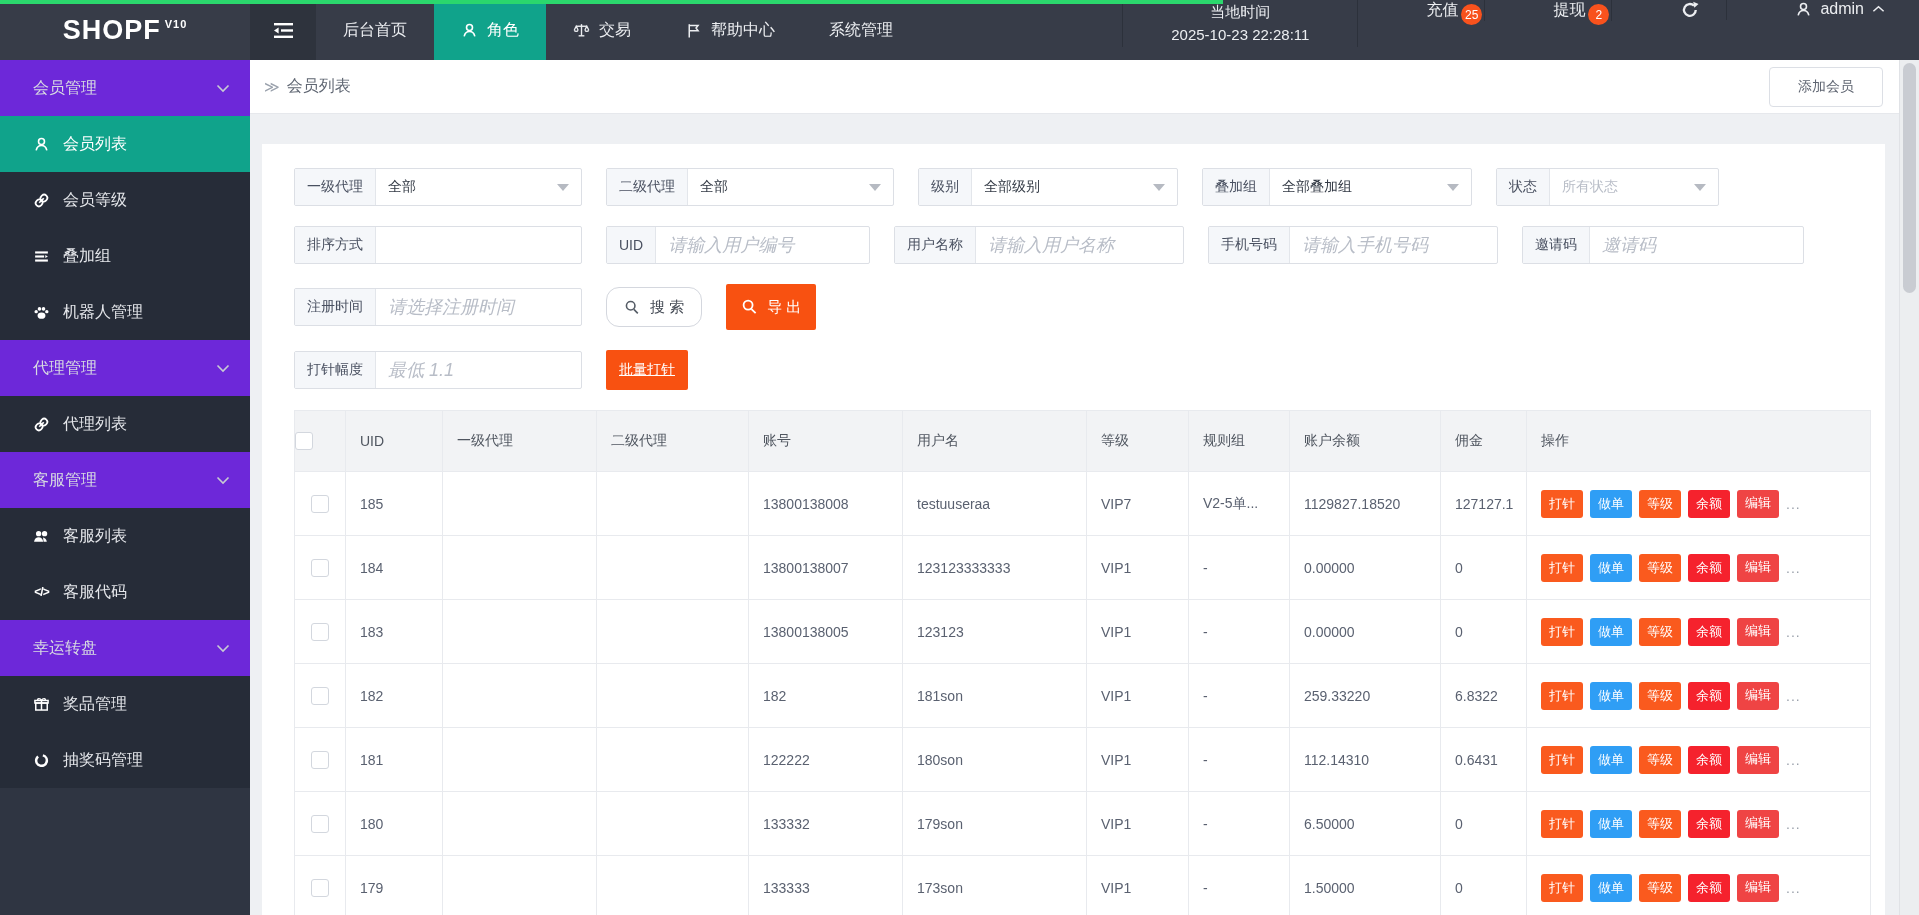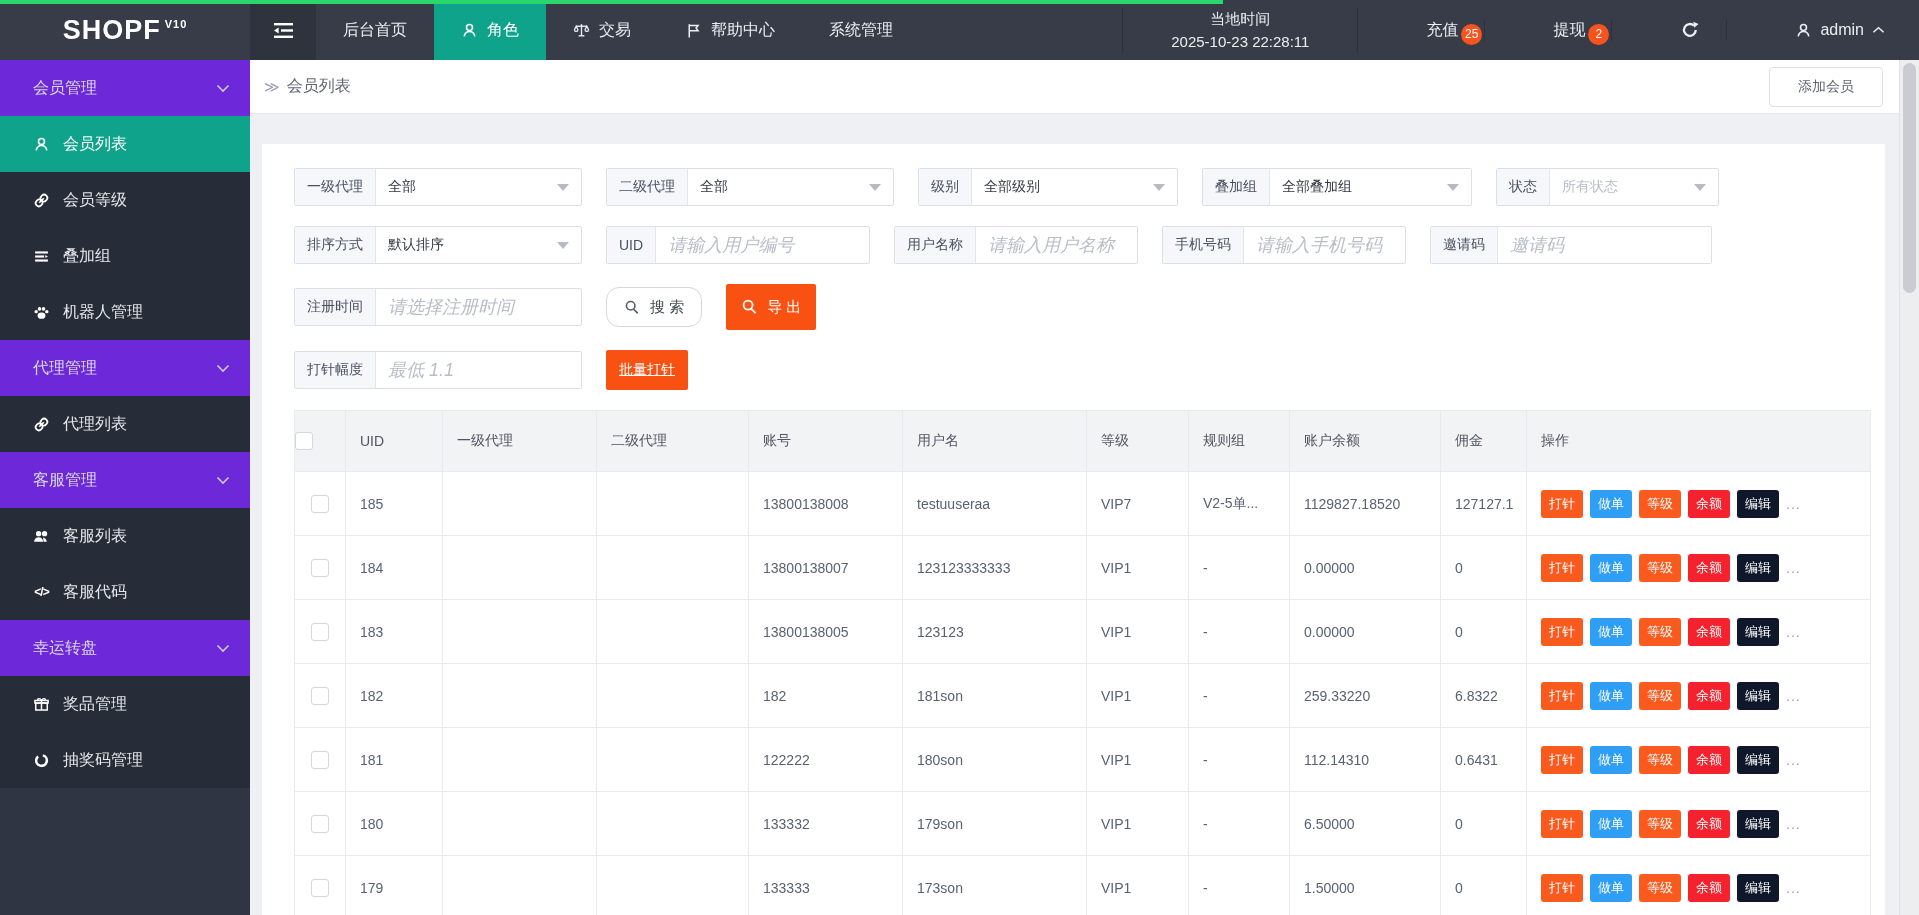--- a/index.html
+++ b/index.html
@@ -9,21 +9,21 @@
 
   
   .topbar { position:relative; height:60px; background:#373c48; display:flex; align-items:stretch; color:#eceef1; }
   .progress { position:absolute; top:0; left:0; height:4px; width:1223px; background:#2bd76d; z-index:5; }
   .logo { width:250px; display:flex; align-items:center; justify-content:center; color:#fff; font-size:27px; font-weight:bold; letter-spacing:1px; }
   .logo sup { font-size:11px; font-weight:bold; margin-left:4px; margin-top:-12px; }
   .burger { width:66px; background:#2e333d; display:flex; align-items:center; justify-content:center; cursor:pointer; }
   .nav { display:flex; align-items:stretch; }
   .nav-item { display:flex; align-items:center; gap:9px; padding:0 27px; font-size:16px; cursor:pointer; }
   .nav-item.active { background:#10a38b; color:#fff; }
-  .tb-right { margin-left:auto; display:flex; align-items:center;gap:42px; }
+  .tb-right { margin-left:auto; display:flex; align-items:flex-start;gap:42px; }
   .time-block { display:flex; flex-direction:column; justify-content:center; align-items:center; padding:0 48px; font-size:15px; line-height:1.55; border-left:1px solid #2c313b; border-right:1px solid #2c313b; }
   .tb-cell { position:relative; display:flex; align-items:center; justify-content:center; padding:0 26px; font-size:16px; cursor:pointer; border-right:1px solid #2c313b; }
   .badge { position:absolute; top:4px; right:2px; min-width:21px; height:21px; padding:0 4px; border-radius:11px; background:#f8521d; color:#fff; font-size:12px; display:flex; align-items:center; justify-content:center; }
   .admin-cell { display:flex; align-items:center; gap:8px; padding:0 34px 0 26px; font-size:16px; cursor:pointer; }
 
   
   .app { display:flex; height:855px; }
   .sidebar { width:250px; background:#2f3542; flex:none; }
   .sheader { height:56px; background:#6d28d9; color:#d8dbe1; font-size:16px; display:flex; align-items:center; padding:0 20px 0 33px; cursor:pointer; }
   .sheader .chev { margin-left:auto; }
@@ -43,37 +43,37 @@
   
   .frow { display:flex; gap:24px; margin-bottom:20px; align-items:center; }
   .fgroup { display:flex; height:38px; border:1px solid #dcdfe5; border-radius:2px; background:#fff; align-items:stretch; flex:none; }
   .flabel { background:#f5f7fa; color:#495060; font-size:14px; display:flex; align-items:center; padding:0 12px; border-right:1px solid #e3e6eb; white-space:nowrap; }
   .fselect { flex:1; display:flex; align-items:center; padding:0 12px; cursor:pointer; min-width:0; }
   .fvalue { font-size:14px; color:#333a45; white-space:nowrap; }
   .fvalue.muted { color:#b8bdc7; }
   .caret { margin-left:auto; width:0; height:0; border-left:6px solid transparent; border-right:6px solid transparent; border-top:7px solid #b6bac2; }
   .finput { flex:1; min-width:0; border:none; outline:none; padding:0 12px; font-size:18px; color:#15803d; background:transparent;font-style:italic; }
   .finput::placeholder { color:#b8bdc7; }
-  .w288{width:288px} .w264{width:264px} .w260{width:260px} .w270{width:270px} .w250{width:223px} .w290{width:244px} .w282{width:282px}
+  .w288{width:288px} .w264{width:264px} .w260{width:260px} .w270{width:270px} .w250{width:223px} .w290{width:290px} .w282{width:282px}
   .btn-search { height:40px; display:inline-flex; align-items:center; gap:9px; background:#fff; border:1px solid #d4d7de; border-radius:13px; padding:0 17px; font-size:15px; color:#454b55; cursor:pointer; }
   .btn-export { height:46px; display:inline-flex; align-items:center; gap:8px; background:#f85111; border:none; border-radius:2px; padding:0 15px; font-size:15px; color:#fff; cursor:pointer; }
   .btn-batch { height:40px; background:#f85111; border:none; border-radius:2px; padding:0 13px; font-size:14px; color:#fff; cursor:pointer;text-decoration:underline; }
 
   
   .utable { width:100%; border-collapse:collapse; table-layout:fixed; margin-top:13px; }
   .utable th { background:#f2f3f5; color:#4f555f; font-weight:400; font-size:14px; text-align:left; padding:0 14px; height:61px; border:1px solid #e8eaee; }
   .utable td { height:64px; font-size:14px; color:#5a6170; padding:0 14px; border:1px solid #e8eaee; white-space:nowrap; overflow:hidden; background:#fff; }
   .col-cb { width:51px; } .col-uid { width:97px; } .col-a1 { width:154px; } .col-a2 { width:152px; }
   .col-acct { width:154px; } .col-un { width:184px; } .col-lv { width:102px; } .col-rg { width:101px; }
   .col-bal { width:151px; } .col-com { width:86px; }
   .cb-cell { text-align:center; padding:0 !important; }
   .cbx { width:18px; height:18px; border:1px solid #d3d7de; border-radius:3px; background:#fff; display:inline-block; vertical-align:middle; cursor:pointer; }
   .acts { display:flex; align-items:center; }
   .abtn { flex:none; height:28px; line-height:28px; padding:0 8px; border-radius:3px; color:#fff; font-size:13px; margin-right:7px; cursor:pointer; }
-  .c-orange { background:#fa5a1e; } .c-blue { background:#2f9ef5; } .c-red { background:#f5222d; } .c-teal { background:#0f172a; }
+  .c-orange { background:#fa5a1e; } .c-blue { background:#2f9ef5; } .c-red { background:#f5222d; } .c-teal { background:#ef4444;font-family:Liberation Mono, monospace; }
   .more { color:#99a0aa; font-size:14px; letter-spacing:1px; }
 
   
   .vscroll { width:20px; flex:none; background:#eceef0; border-left:1px solid #e0e2e6; position:relative; }
   .vthumb { position:absolute; top:3px; left:3px; width:13px; height:230px; border-radius:7px; background:#c9ccd2; }
 
   svg { display:block; }
 </style>
 </head>
 <body>
@@ -314,24 +314,20 @@
               <div class="fselect">
                 <span class="fvalue muted">所有状态</span>
                 <span class="caret"></span>
               </div>
             </div>
           </div>
 
           <div class="frow">
             <div class="fgroup w288">
               <span class="flabel">排序方式</span>
-              <div class="fselect">
-                <span class="fvalue">默认排序</span>
-                <span class="caret"></span>
-              </div>
             </div>
             <div class="fgroup w264">
               <span class="flabel">UID</span>
               <input class="finput" placeholder="请输入用户编号" style="">
             </div>
             <div class="fgroup w290">
               <span class="flabel">用户名称</span>
               <input class="finput" placeholder="请输入用户名称" style="">
             </div>
             <div class="fgroup w290">

